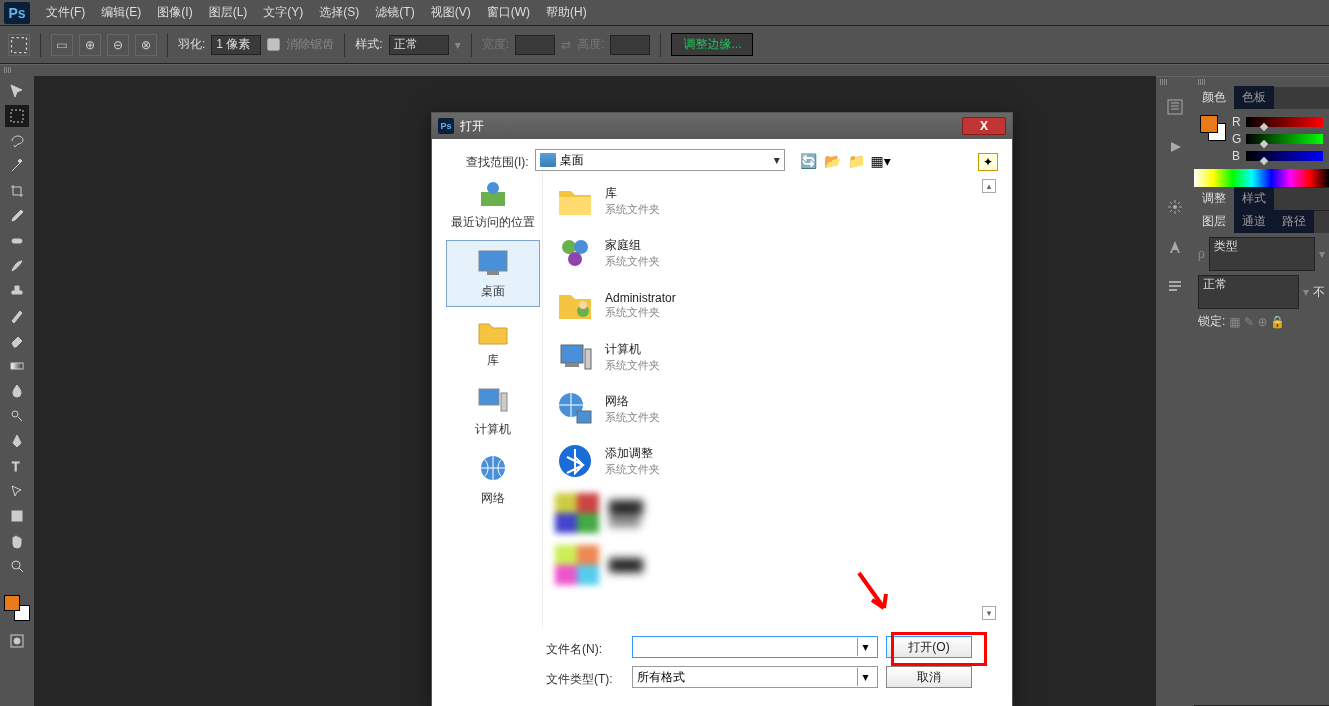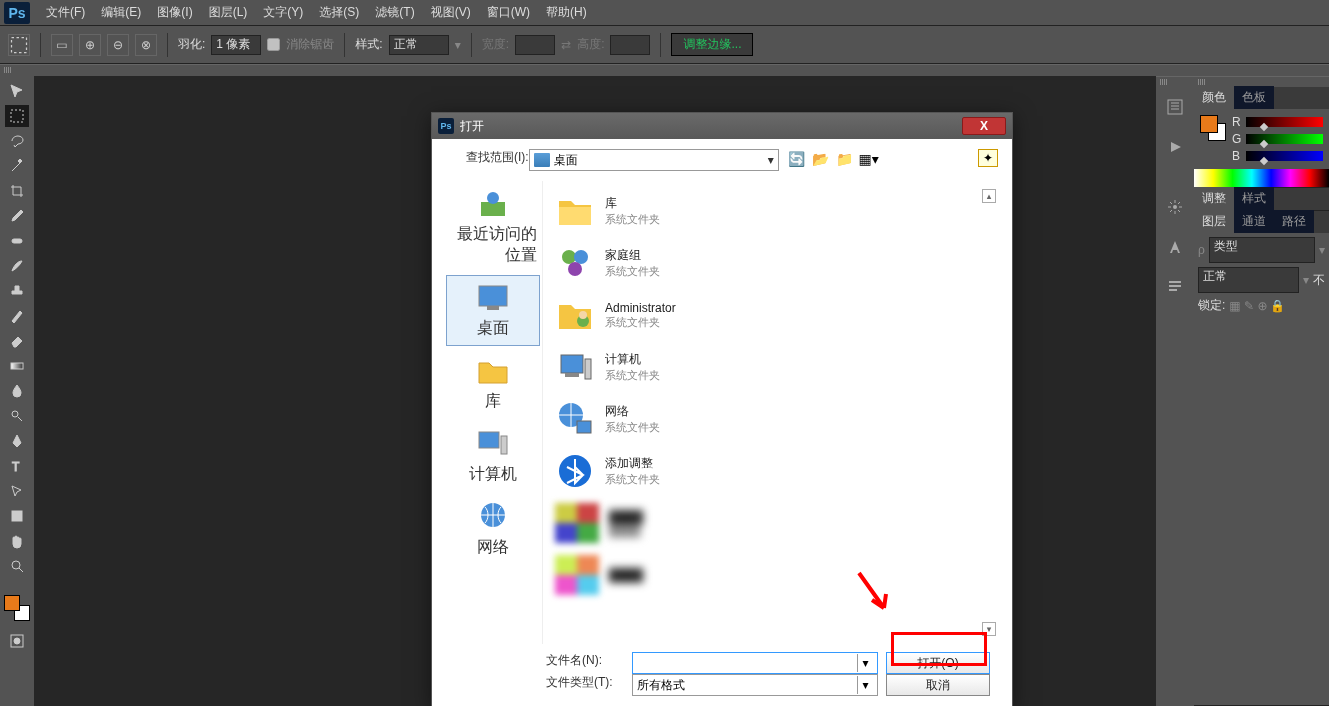--- a/index.html
+++ b/index.html
@@ -45,57 +45,57 @@
 .rgb-bar.r{background:linear-gradient(90deg,#000,#f00)}
 .rgb-bar.g{background:linear-gradient(90deg,#000,#0f0)}
 .rgb-bar.b{background:linear-gradient(90deg,#000,#00f)}
 .rgb-bar::after{content:"";position:absolute;width:6px;height:6px;background:#ccc;top:7px;left:20%;transform:rotate(45deg)}
 .spectrum{height:18px;background:linear-gradient(90deg,#fff,#ff0,#0f0,#0ff,#00f,#f0f,#f00,#000)}
 .adjust-body{padding:6px;color:#ddd;font-size:11px}
 .adjust-icons{display:flex;gap:8px;justify-content:flex-end;margin-top:4px}
 .adjust-icons div{width:16px;height:14px;background:#666;border:1px solid #444}
 .layer-body{padding:4px;color:#ddd;font-size:11px}
 .layer-row{display:flex;align-items:center;gap:4px;margin-bottom:4px}
-.layer-sel{flex:1;height:26px;background:#3a3a3a;border:1px solid #222;color:#ddd;padding:0 4px}
+.layer-sel{flex:1;height:34px;background:#3a3a3a;border:1px solid #222;color:#ddd;padding:0 4px}
 .dialog{position:absolute;left:431px;top:112px;width:582px;height:595px;background:#fff;border:1px solid #555;box-shadow:0 4px 20px rgba(0,0,0,.5)}
 .dlg-title{height:26px;background:linear-gradient(#6a6a6a,#585858);display:flex;align-items:center;padding:0 6px;color:#fff;font-size:13px}
 .dlg-title-icon{width:16px;height:16px;background:#0a1f3a;color:#5fb5ec;font-size:9px;font-weight:bold;display:flex;align-items:center;justify-content:center;margin-right:6px;border-radius:2px}
 .dlg-close{margin-left:auto;width:44px;height:18px;background:#c13535;border:1px solid #8a1a1a;border-radius:2px;color:#fff;display:flex;align-items:center;justify-content:center;font-weight:bold}
 .dlg-body{padding:10px 14px;height:calc(100% - 26px);display:flex;flex-direction:column}
-.dlg-toprow{display:flex;align-items:flex-start;margin-bottom:10px}
+.dlg-toprow{display:flex;align-items:flex-end;gap:6px;}
 .dlg-label{color:#333;white-space:nowrap}
 .lookin{flex:1;max-width:250px;height:22px;border:1px solid #999;display:flex;align-items:center;padding:0 4px;gap:4px}
 .lookin-icon{width:16px;height:14px;background:linear-gradient(#5a9ed8,#3a7eb8);border-radius:1px}
 .lookin-arrow{margin-left:auto;color:#333}
 .tool-icons{display:flex;gap:4px;margin-left:8px}
 .tool-icons div{width:20px;height:20px;display:flex;align-items:center;justify-content:center;font-size:14px}
 .newfolder{margin-left:auto;width:20px;height:18px;border:1px solid #c90;background:#ffd;display:flex;align-items:center;justify-content:center}
 .dlg-main{flex:1;display:flex;gap:2px;min-height:0}
 .places{width:94px;display:flex;flex-direction:column;gap:2px}
 .place{flex:0 0 auto;display:flex;flex-direction:column;align-items:center;padding:6px 2px;gap:4px;border:1px solid transparent}
 .place.active{background:#e5f1fb;border:1px solid #7da2ce}
 .place-icon{width:36px;height:32px;display:flex;align-items:center;justify-content:center}
-.place-label{color:#333;font-size:16px;text-align:right}
+.place-label{color:#333;font-size:12px;text-align:left}
 .filelist{flex:1;border-left:1px solid #eee;padding:4px 8px;overflow:hidden;position:relative}
 .file-item{display:flex;align-items:center;gap:10px;padding:6px 4px}
 .file-icon{width:40px;height:40px;display:flex;align-items:center;justify-content:center;flex-shrink:0}
 .file-text{display:flex;flex-direction:column}
 .file-name{color:#222}
 .file-type{color:#888;font-size:11px}
 .pixelated{width:44px;height:40px;background:conic-gradient(#c44 0 25%,#4a4 0 50%,#44c 0 75%,#cc4 0);filter:blur(3px)}
 .pixelated2{width:44px;height:40px;background:conic-gradient(#e85 0 25%,#5ce 0 50%,#e5c 0 75%,#ce5 0);filter:blur(3px)}
 .scroll-ind{position:absolute;right:2px;top:8px;width:14px;height:14px;border:1px solid #aaa;display:flex;align-items:center;justify-content:center;font-size:9px;color:#666}
 .scroll-ind.bot{top:auto;bottom:8px}
 .dlg-bottom{padding-top:8px}
-.bottom-row{display:flex;align-items:flex-start;gap:8px;padding-left:100px}
+.bottom-row{display:flex;align-items:flex-end;gap:8px;margin-bottom:8px;padding-left:100px}
 .bottom-row .dlg-label{width:78px}
 .combo{width:246px;height:22px;border:1px solid #999;display:flex;align-items:center;padding:0 4px}
 .combo.name{border-color:#3399ff}
 .combo-arrow{margin-left:auto;width:16px;height:18px;border-left:1px solid #999;display:flex;align-items:center;justify-content:center}
-.dlg-btn{width:104px;height:22px;border:1px solid #888;background:linear-gradient(#fff,#e8e8e8);display:flex;align-items:center;justify-content:center;color:#222}
+.dlg-btn{width:86px;height:22px;border:1px solid #888;background:linear-gradient(#fff,#e8e8e8);display:flex;align-items:center;justify-content:center;color:#222}
 .dlg-btn.primary{border:1px solid #3399ff}
 .red-highlight{position:absolute;border:3px solid #f00;pointer-events:none}
 .red-arrow{position:absolute;color:#f00;font-size:30px;pointer-events:none}
 </style>
 </head>
 <body>
 
 <div class="menubar">
   <div class="ps-logo">Ps</div>
   <div class="menuitem">文件(F)</div>

